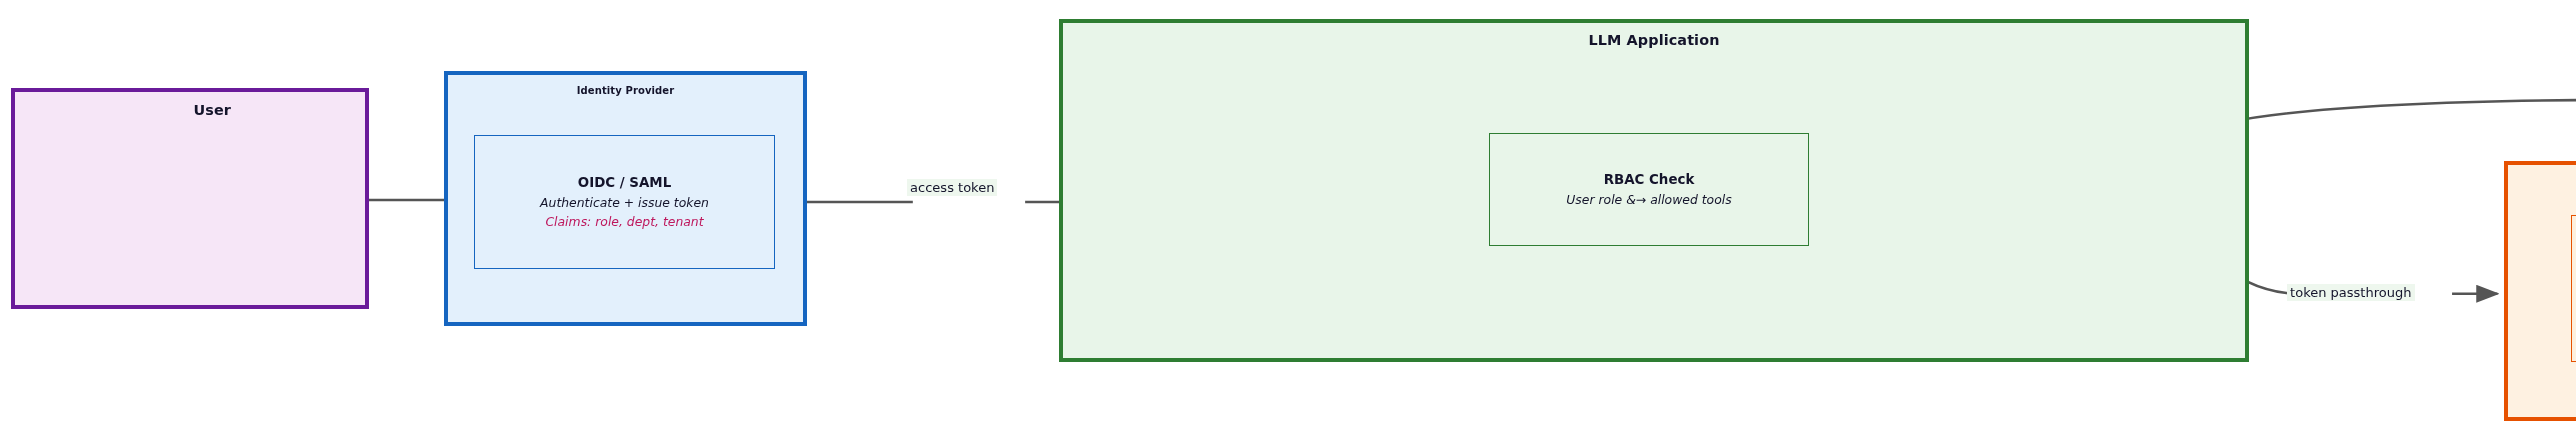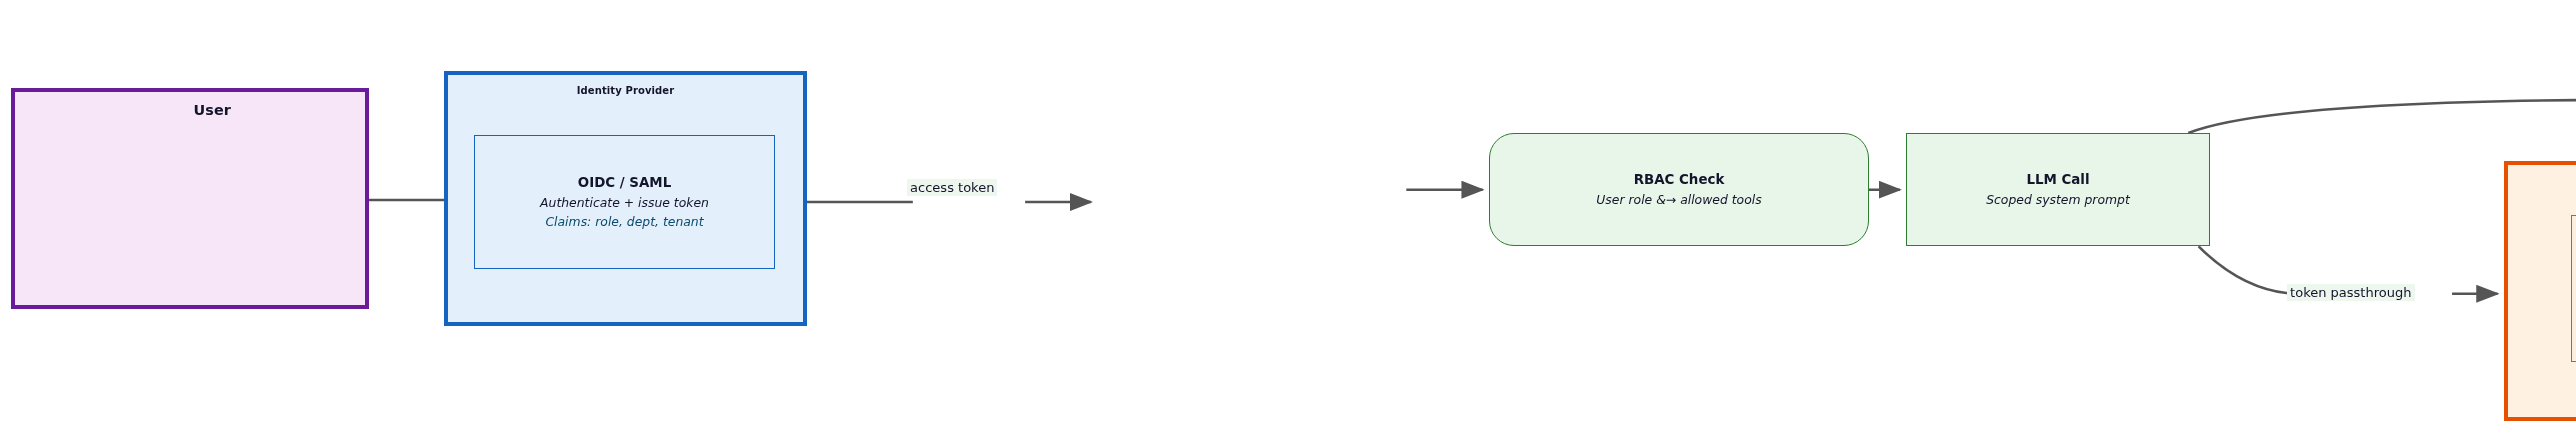--- a/index.html
+++ b/index.html
@@ -29,26 +29,26 @@
   .sg-tools .sg-title  {top:9.3px;  font-size:14.4px; color:#14142b;}
 
   
   .node{
     position:absolute;box-sizing:border-box;border-style:solid;border-width:1.5px;
     display:flex;flex-direction:column;align-items:center;justify-content:center;
     text-align:center;line-height:1.30;
   }
   .node .n-title{font-weight:bold;font-size:13.4px;color:#14142b;}
   .node .n-sub{font-style:italic;font-size:12.4px;color:#14142b;margin-top:3.1px;}
-  .node .n-sub2{font-style:italic;font-size:12.4px;color:#0c4a6e;margin-top:3.1px;}
+  .node .n-sub2{font-style:italic;font-size:12.4px;color:#be185d;margin-top:3.1px;}
 
   .n-employee {left:41px;  top:133px; width:289px;height:134px; background:#f4e4f6; border-color:#6a1b9a;}
   .n-oidc     {left:474px; top:135px; width:301px;height:134px; background:#e3f0fc; border-color:#1565c0;}
   .n-validate {left:1097px;top:133px; width:309px;height:113px; background:#e8f5e9; border-color:#2e7d32;}
-  .n-rbac     {left:1489px;top:133px; width:380px;height:113px; background:#e8f5e9; border-color:#2e7d32;border-radius:25px;}
+  .n-rbac     {left:1489px;top:133px; width:320px;height:113px; background:#e8f5e9; border-color:#2e7d32;}
   .n-llmcall  {left:1906px;top:133px; width:304px;height:113px; background:#e8f5e9; border-color:#2e7d32;}
   .n-crm      {left:2571px;top:215px; width:319px;height:147px; background:#fdefdd; border-color:#e65100;}
 
   
   .edge-label{
     position:absolute;font-size:13px;color:#14142b;background:#eef7ee;
     padding:1.5px 3.1px;white-space:nowrap;line-height:1.1;
   }
   .lbl-access {left:907px;top:179px;text-align:right;}
   .lbl-token  {left:2287px;top:284px;}
@@ -90,27 +90,26 @@
 
   <div class="subgraph sg-idp">
     <div class="sg-title">Identity Provider</div>
   </div>
   <div class="node n-oidc">
     <div class="n-title">OIDC / SAML</div>
     <div class="n-sub">Authenticate + issue token</div>
     <div class="n-sub2">Claims: role, dept, tenant</div>
   </div>
 
+  <div class="subgraph sg-llm">
+    <div class="sg-title">LLM Application</div>
+  </div>
   <div class="node n-rbac">
     <div class="n-title">RBAC Check</div>
     <div class="n-sub">User role &amp;→ allowed tools</div>
-  </div>
-  <div class="node n-llmcall">
-    <div class="n-title">LLM Call</div>
-    <div class="n-sub">Scoped system prompt</div>
   </div>
 
   <div class="subgraph sg-tools">
     <div class="sg-title">External Tools</div>
   </div>
   <div class="node n-crm">
     
     
     
   </div>

